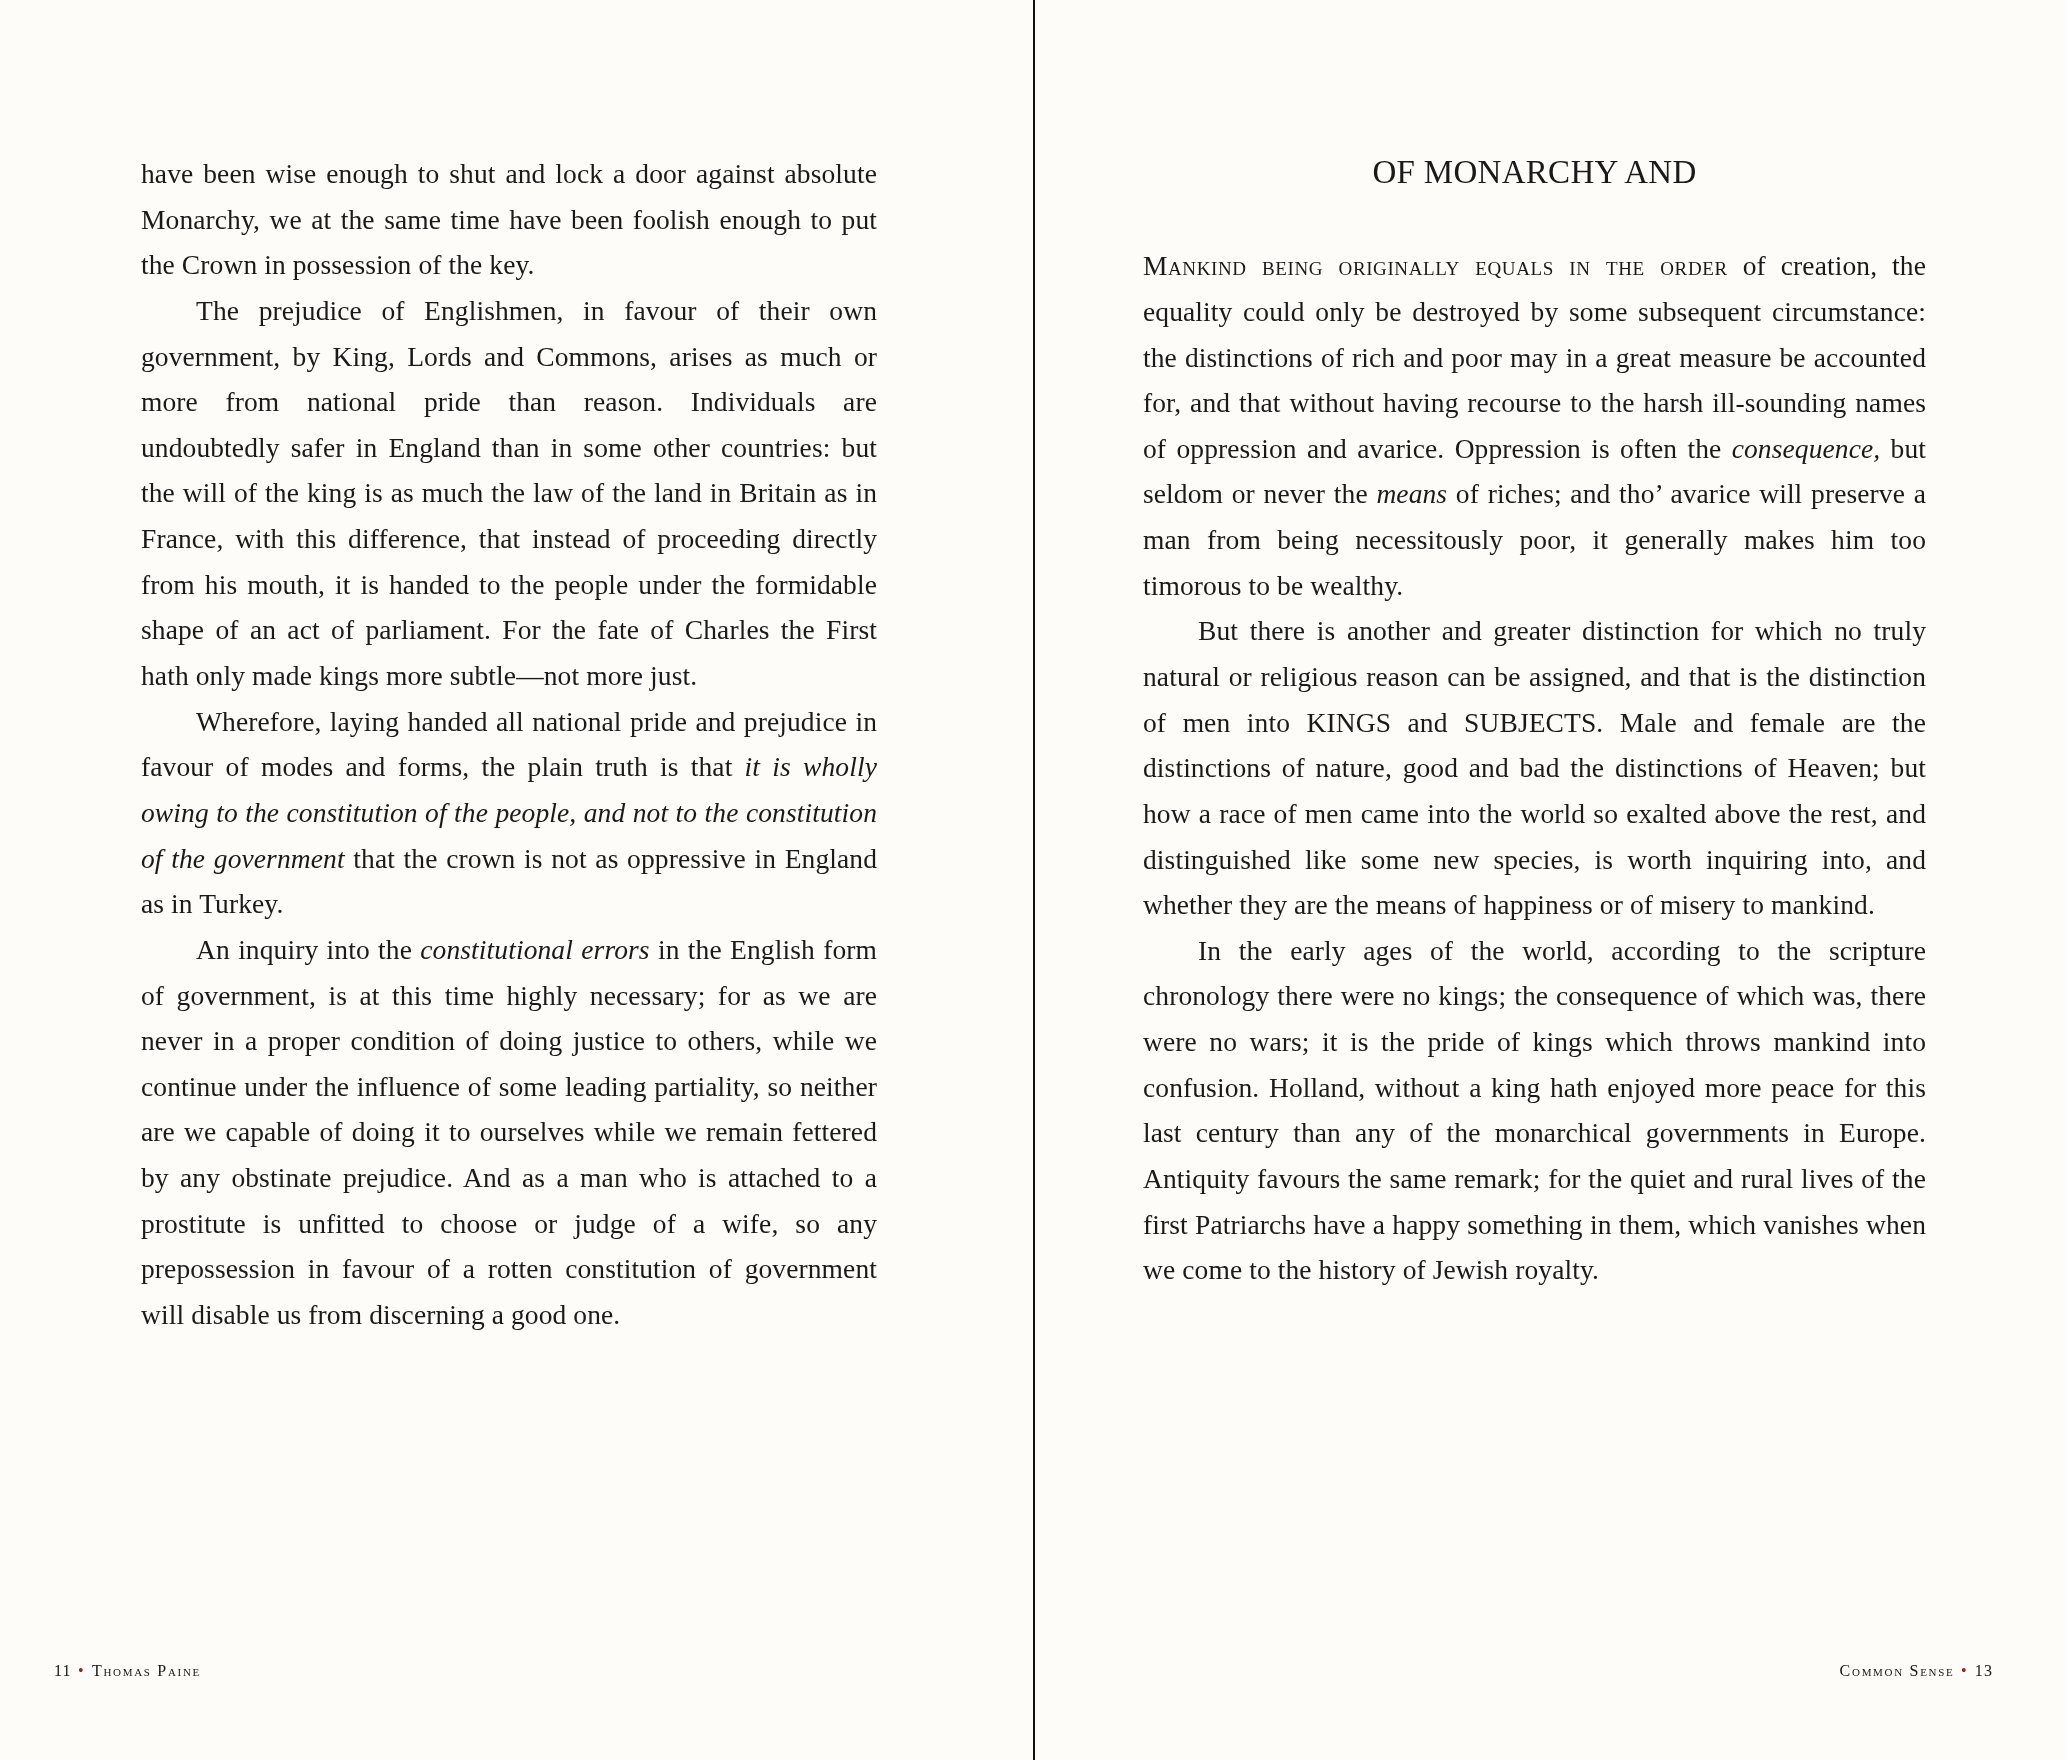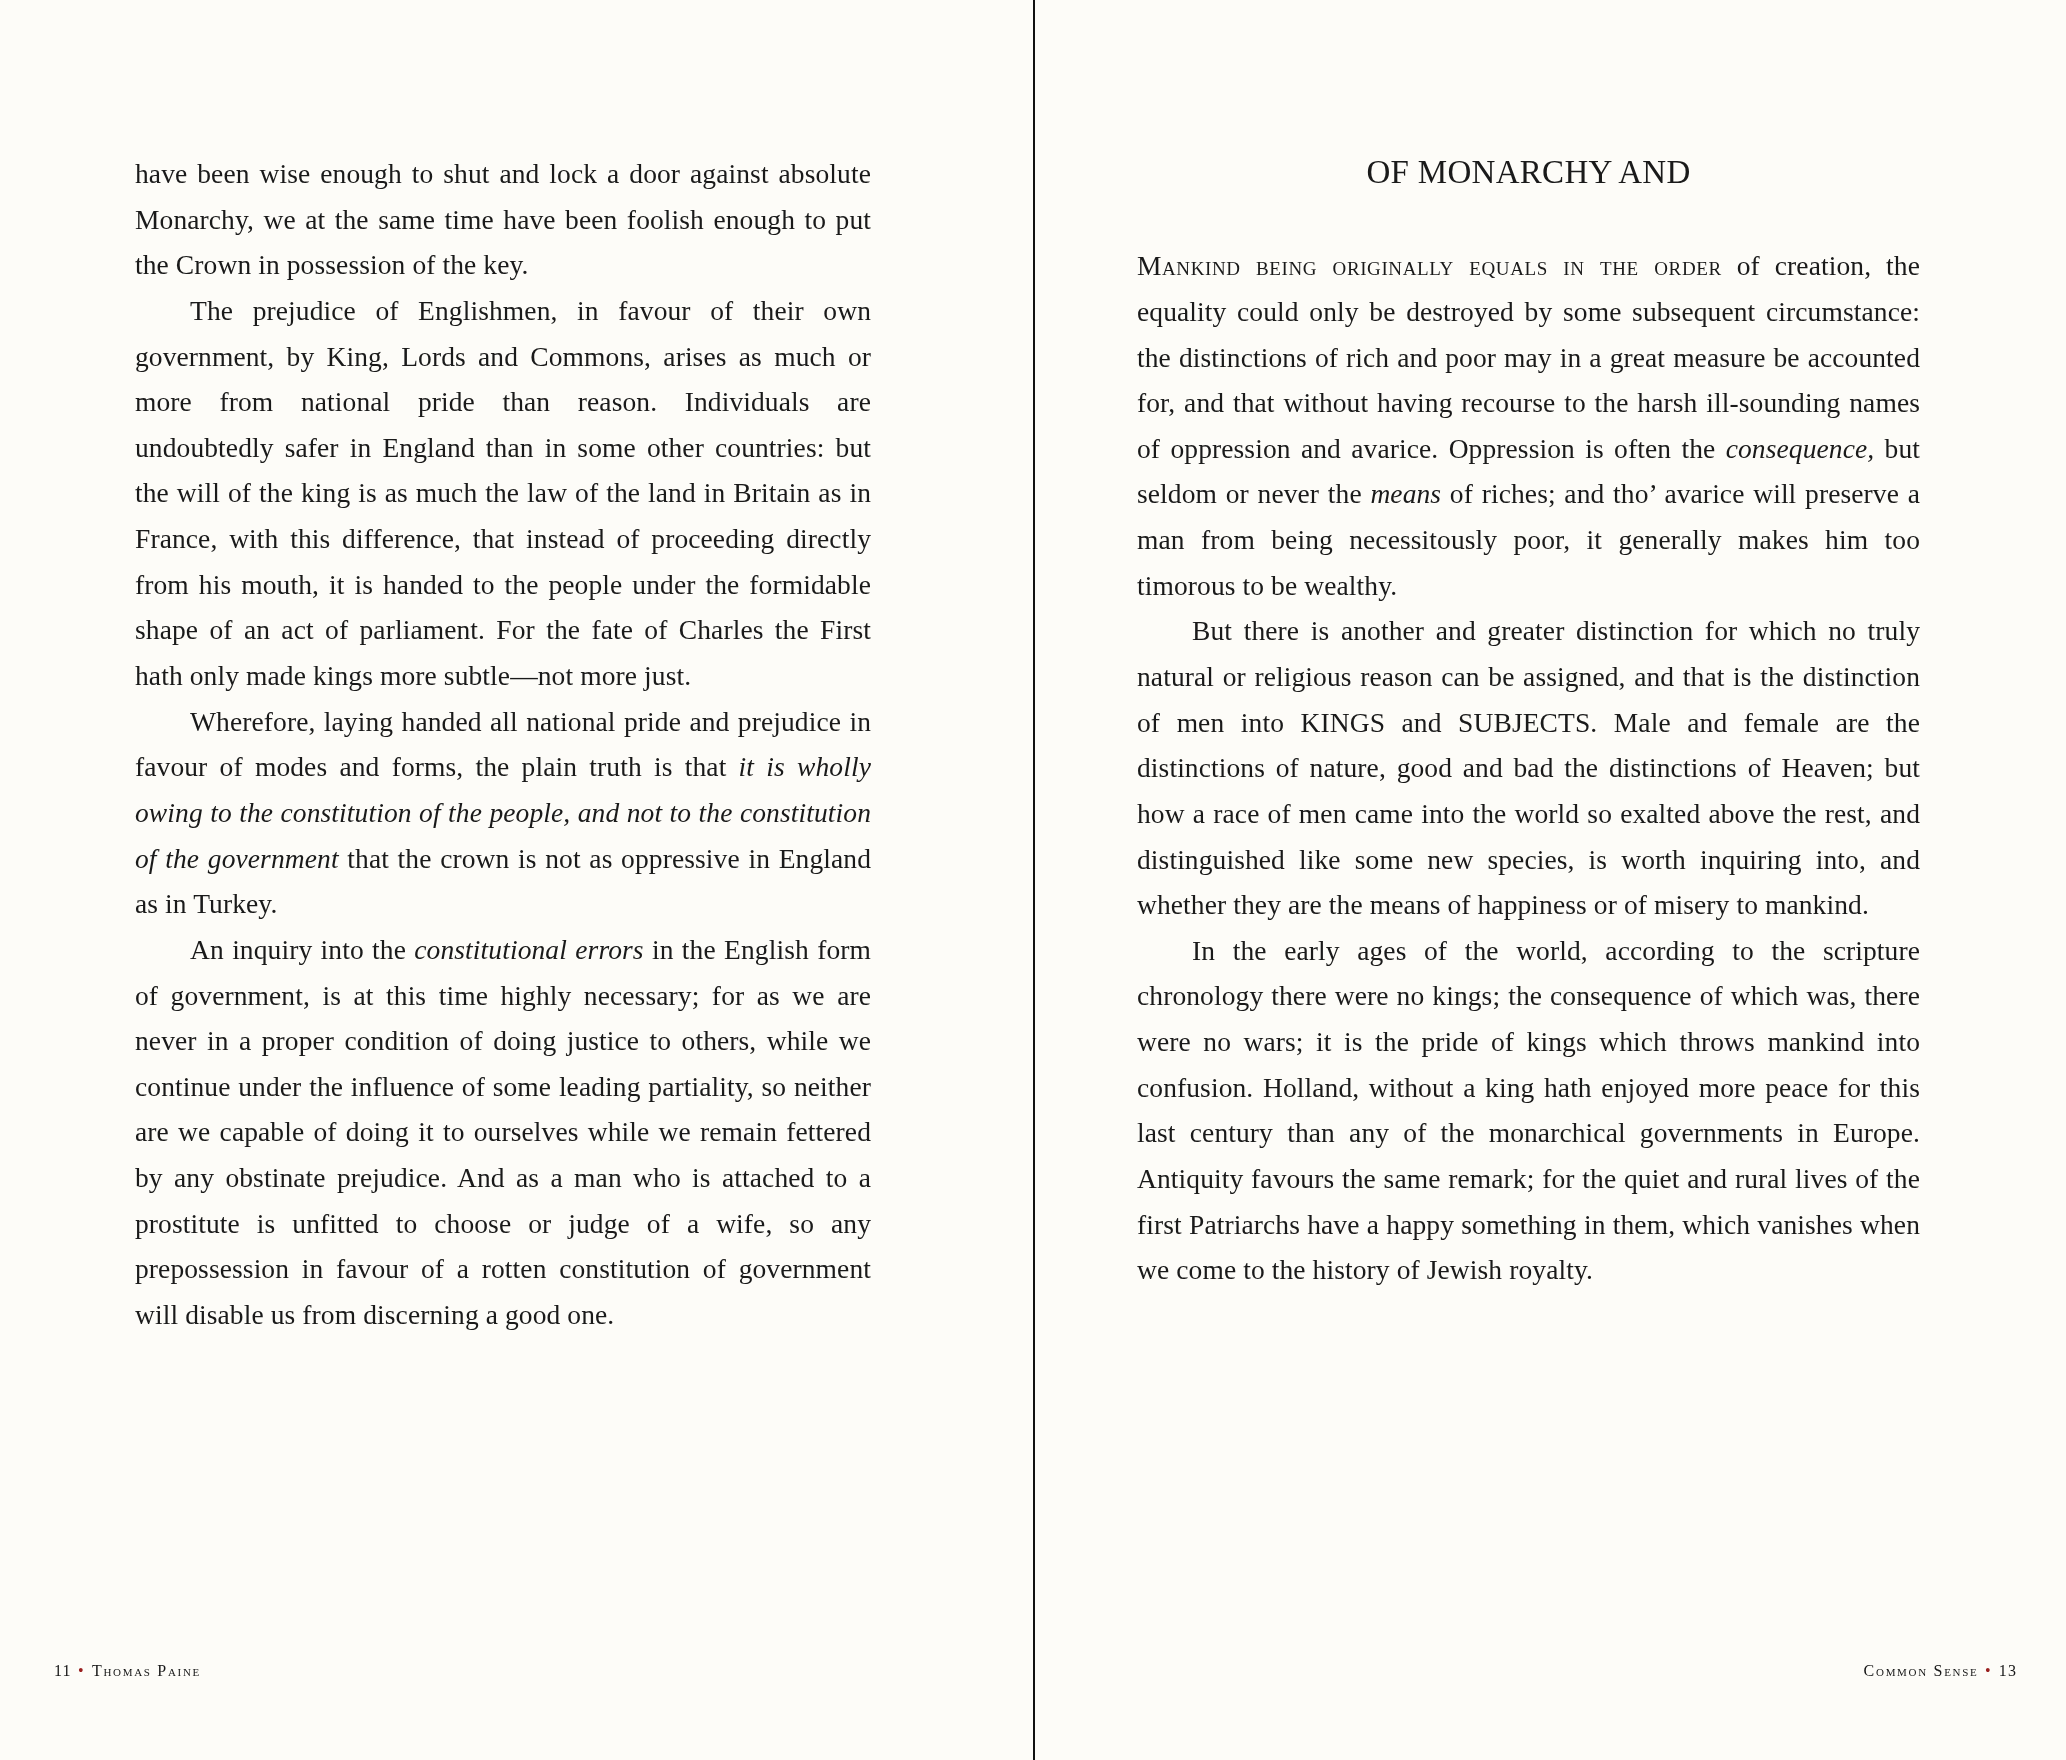--- a/index.html
+++ b/index.html
@@ -37,20 +37,21 @@
     position: relative;
   }
   .page-left {
     padding: 151px 162px 0 135px;
   }
   .page-right {
     padding: 151px 146px 0 104px;
   }
   .col {
     width: 100%;
+    margin-left: 6px;
   }
   p.body {
     font-size: 27.5px;
     line-height: 1.66;
     text-align: justify;
     text-justify: inter-word;
     margin: 0;
     hyphens: manual;
     letter-spacing: 0.1px;
   }
@@ -81,21 +82,21 @@
     font-size: 16px;
     letter-spacing: 1.7px;
     font-variant: small-caps;
     color: #161616;
     white-space: nowrap;
   }
   .footer-left {
     left: 54px;
   }
   .footer-right {
-    right: 49px;
+    right: 73px;
   }
   .bullet {
     color: #9a1f1f;
     padding: 0 6.5px;
   }
   .folio {
     font-variant: normal;
     letter-spacing: 1.1px;
   }
 </style>

